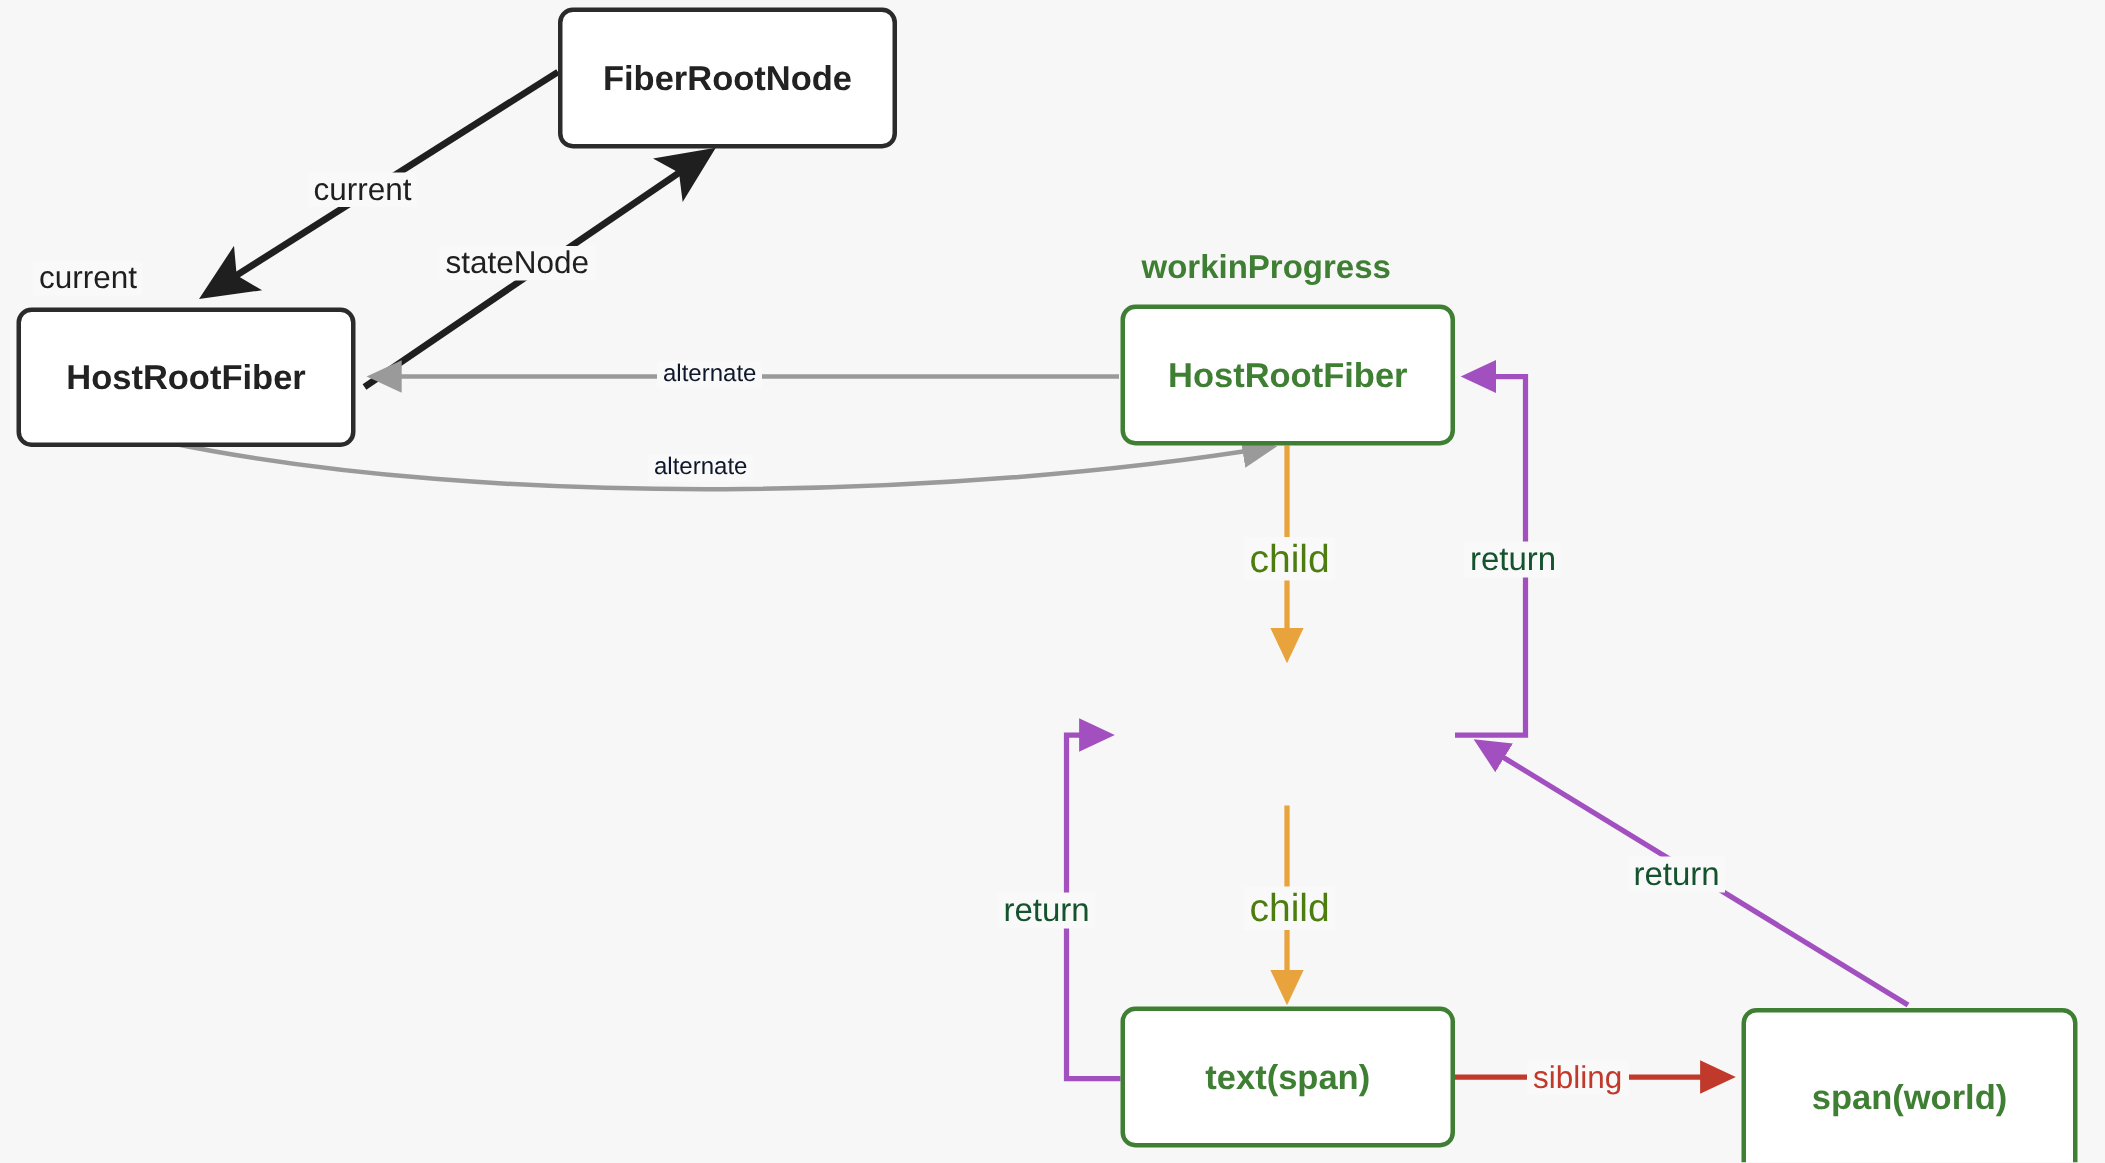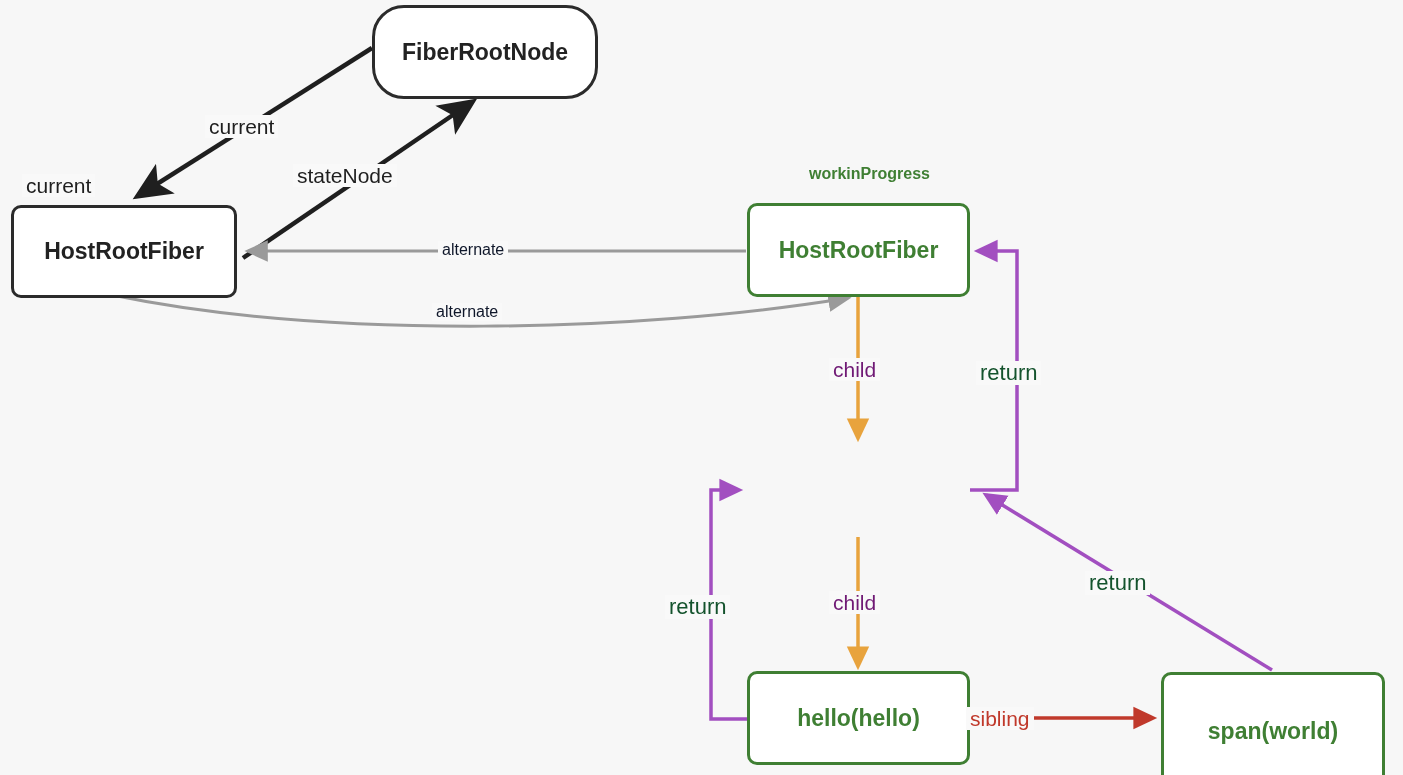--- a/index.html
+++ b/index.html
@@ -46,22 +46,22 @@
     position: absolute;
     font-weight: normal;
     white-space: nowrap;
     background: #f9f9f9;
     padding: 0 4px;
     z-index: 4;
     line-height: 1.1;
   }
   .lbl-black { color: #1f1f1f; font-size: 21px; }
   .lbl-gray  { color: #0f172a; font-size: 16px; }
-  .lbl-green { color: #3f7f33; font-size: 16px; margin-left: 48px; }
-  .lbl-amber { color: #701a75; font-size: 21px; }
+  .lbl-green { color: #3f7f33; font-size: 22px; }
+  .lbl-amber { color: #4d7c0f; font-size: 26px; }
   .lbl-purple{ color: #a council; }
   .lbl-purple{ color: #14532d; font-size: 22px; }
   .lbl-red   { color: #c0392b; font-size: 21px; }
   .node-caption {
     position: absolute;
     font-weight: bold;
     white-space: nowrap;
     z-index: 4;
   }
   .watermark {
@@ -111,35 +111,35 @@
 
     <path d="M 858,537 L 858,666" stroke="#e8a33d" stroke-width="3.5" fill="none" marker-end="url(#arw-amber)"></path>
 
     <path d="M 747,719 L 711,719 L 711,490 L 739,490" stroke="#a24fc0" stroke-width="3.5" fill="none" marker-end="url(#arw-purple)"></path>
 
     <path d="M 970,718 L 1153,718" stroke="#c0392b" stroke-width="3.5" fill="none" marker-end="url(#arw-red)"></path>
 
     <path d="M 1272,670 L 986,495" stroke="#a24fc0" stroke-width="3.5" fill="none" marker-end="url(#arw-purple)"></path>
   </svg>
 
-  <div class="node black" style="left:372px; top:5px; width:226px; height:94px;border-radius:32px;">
+  <div class="node black" style="left:372px; top:5px; width:226px; height:94px;">
     <span>FiberRootNode</span>
   </div>
 
   <div class="node black" style="left:11px; top:205px; width:226px; height:93px;">
     <span>HostRootFiber</span>
   </div>
 
   <div class="node green" style="left:747px; top:203px; width:223px; height:94px;">
     <span>HostRootFiber</span>
   </div>
 
 
   <div class="node green" style="left:747px; top:671px; width:223px; height:94px;">
-    <span>hello(hello)</span>
+    <span>text(span)</span>
   </div>
 
   <div class="node green" style="left:1161px; top:672px; width:224px; height:119px;">
     <span>span(world)</span>
   </div>
 
   <div class="node-caption lbl-green" style="left:761px; top:165px;">
     <span>workinProgress</span>
   </div>
 
@@ -154,18 +154,18 @@
   <div class="edge-label lbl-gray" style="left:432px; top:303px;">alternate</div>
 
   <div class="edge-label lbl-amber" style="left:829px; top:358px;">child</div>
 
   <div class="edge-label lbl-purple" style="left:976px; top:361px;">return</div>
 
   <div class="edge-label lbl-amber" style="left:829px; top:591px;">child</div>
 
   <div class="edge-label lbl-purple" style="left:665px; top:595px;">return</div>
 
-  <div class="edge-label lbl-red" style="left:966px; top:707px;">sibling</div>
+  <div class="edge-label lbl-red" style="left:1018px; top:707px;">sibling</div>
 
   <div class="edge-label lbl-purple" style="left:1085px; top:571px;">return</div>
 
 
 </div>
 
 </body></html>

